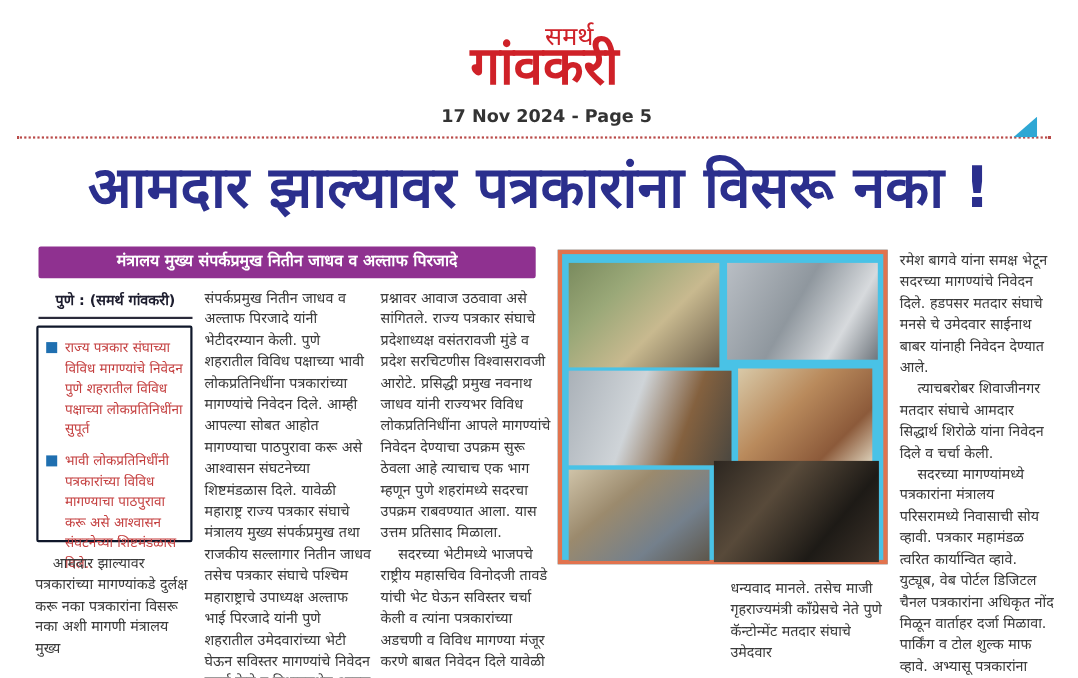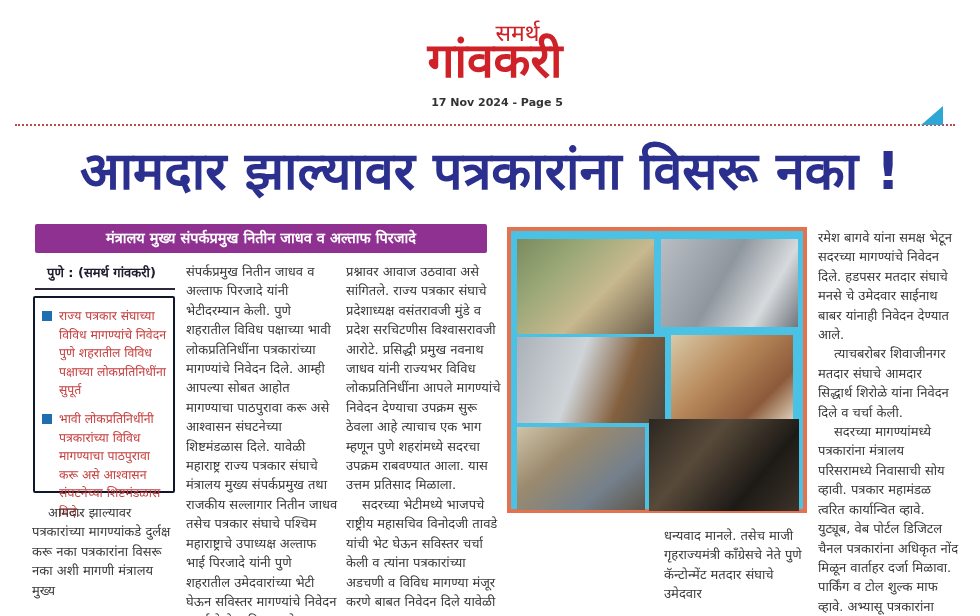--- a/index.html
+++ b/index.html
@@ -7,39 +7,39 @@
               font-family:"DejaVu Sans", sans-serif; }
   .abs { position:absolute; }
   #page { position:relative; width:980px; height:616px; background:#fff; }
 
   
   .kicker   { left:0; right:0; top:16px; text-align:center; padding-left:55px;
               font-size:23px; font-weight:normal; color:#cf2128; }
   .mast     { left:0; right:0; top:34px; text-align:center; padding-left:10px;
               font-size:48px; font-weight:bold; color:#cf2128; line-height:1.1; }
   .dateline { left:0; right:0; top:96px; text-align:center; padding-left:14px;
-              font-size:11px; font-weight:bold; color:#333; }
+              font-size:16px; font-weight:bold; color:#333; }
 
   .rule-dotted { left:15px; top:124px; width:940px; height:0;
                  border-top:2px dotted #b94a48; }
   .corner-tri  { left:921px; top:106px; width:22px; height:19px; background:#2ea7d4;
                  clip-path:polygon(0 100%, 100% 100%, 100% 0); }
 
   
   .headline { left:20px; top:131px; width:940px; text-align:center;
               font-size:52px; font-weight:800; color:#2b2f8d; line-height:1.55; }
   .subhead  { left:35px; top:224px; width:452px; height:29px; background:#8f3190;
               color:#ffffff; font-size:14.5px; font-weight:bold; text-align:center;
               line-height:29px; border-radius:2px; }
 
   
   .body-txt { font-size:13px; line-height:19.4px; color:#3a3a3a; text-align:left; }
   .indent   { text-indent:16px; }
 
-  .col1-dateline { left:47px; top:263px; width:146px; text-align:left;
+  .col1-dateline { left:32px; top:263px; width:146px; text-align:center;
                    font-size:13px; font-weight:bold; color:#1d1d2e; }
   .col1-rule { left:35px; top:288px; width:140px; height:2px; background:#2a2a3a; }
   .lede-box  { left:33px; top:296px; width:142px; height:197px;
                border:2px solid #0f172a; border-radius:2px; padding:9px 5px 6px 7px; }
   .bullet-row { display:flex; gap:7px; margin-bottom:10px; }
   .bullet-sq  { flex:0 0 10px; width:10px; height:10px; margin-top:4px; background:#1f6fb0; }
   .bullet-txt { font-size:12.3px; line-height:18.6px; color:#c43f3f; font-weight:500; }
 
   .col1-para { left:32px; top:503px; width:148px; }
   .col2      { left:186px; top:262px; width:153px; }

